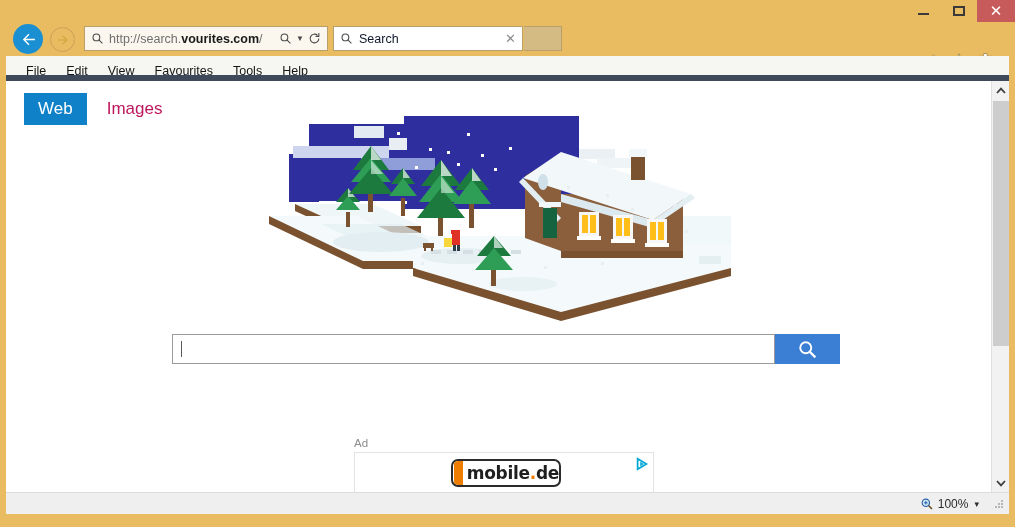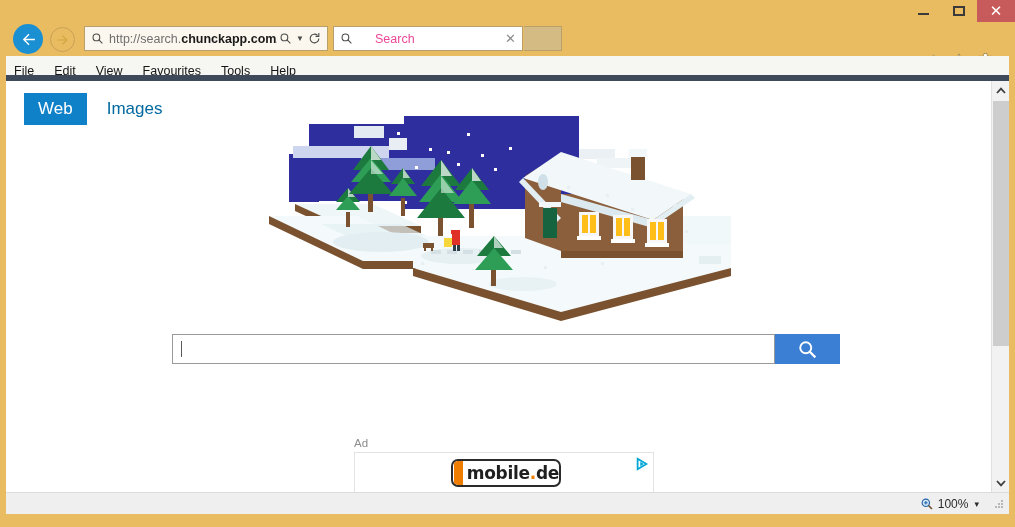--- a/index.html
+++ b/index.html
@@ -57,39 +57,39 @@
     margin-left: 3px; padding-top: 1px;
   }
   #addr-text b { color: #1a1a1a; font-weight: bold; }
   .addr-icon { color: #4a4a4a; font-size: 13px; padding: 0 2px; display:flex; align-items:center;}
   #searchbox {
     position: absolute; left: 333px; top: 4px; width: 190px; height: 25px;
     background: #ffffff; border: 1px solid #b9a06b;
     display: flex; align-items: center; padding: 0 4px;
   }
   #search-placeholder {
-    flex: 1; font-size: 12.5px; color: #ec4899; margin-left: 20px; padding-top:1px;
+    flex: 1; font-size: 12.5px; color: #0f172a; margin-left: 4px; padding-top:1px;
   }
   #search-clear { color: #8c8c8c; font-size: 13px; padding-right: 2px; }
   #searchbox-tail {
     position: absolute; left: 524px; top: 4px; width: 38px; height: 25px;
     background: #d4bb83; border: 1px solid #b9a06b; border-left: none;
   }
   .chrome-icon {
     position: absolute; top: 28px; width: 22px; height: 22px;
     display: flex; align-items: center; justify-content: center;
   }
   #icon-home { right: 71px; }
   #icon-fav { right: 45px; }
   #icon-gear { right: 18px; }
 
   
   #menubar {
     position: absolute; left: 6px; top: 56px; width: 1003px; height: 29px;
-    background: #f6f6f3; display: flex; align-items: center; padding-left: 8px;
+    background: #f6f6f3; display: flex; align-items: center; padding-left: 20px;
   }
   .menu-item {
     font-size: 12.5px; color: #151515; margin-right: 20px; white-space: nowrap;
   }
   .menu-item u { text-decoration: underline; }
   #menubar-rule {
     position: absolute; left: 6px; top: 75px; width: 1003px; height: 6px;
     background: #3e4a5a;
   }
 
@@ -99,21 +99,21 @@
     background: #ffffff; overflow: hidden;
   }
   #page {
     position: absolute; left: 0; top: 0; width: 985px; height: 312px;
     background: #ffffff;
   }
 
   
   #tabs { position: absolute; left: 18px; top: 12px; display: flex; align-items: center; }
   .tab {
-    font-size: 17px; color: #0369a1; padding: 6px 14px; margin-right: 6px;
+    font-size: 17px; color: #be185d; padding: 6px 14px; margin-right: 6px;
   }
   .tab.active { background: #0f81c9; color: #ffffff; }
 
   
   #hero { position: absolute; left: 255px; top: 35px; width: 490px; height: 205px; }
 
   
   #page-search {
     position: absolute; left: 166px; top: 253px; width: 668px; height: 30px;
     display: flex;
@@ -214,21 +214,21 @@
       </svg>
     </div>
 
     <div id="addressbar">
       <span class="addr-icon">
         <svg width="13" height="13" viewBox="0 0 24 24">
             <circle cx="10" cy="10" r="6.2" fill="none" stroke="#4a4a4a" stroke-width="2"></circle>
             <line x1="14.5" y1="14.5" x2="21" y2="21" stroke="#4a4a4a" stroke-width="2"></line>
           </svg>
       </span>
-      <span id="addr-text">http://search.<b>chunckapp.com</b>/</span>
+      <span id="addr-text">http://search.<b>vourites.com</b>/</span>
       <span class="addr-icon">
         <svg width="13" height="13" viewBox="0 0 24 24">
             <circle cx="10" cy="10" r="6.2" fill="none" stroke="#4a4a4a" stroke-width="2"></circle>
             <line x1="14.5" y1="14.5" x2="21" y2="21" stroke="#4a4a4a" stroke-width="2"></line>
           </svg>
       </span>
       <span class="addr-icon" style="font-size:8px;">▼</span>
       <span class="addr-icon">
         <svg width="13" height="13" viewBox="0 0 24 24">
             <path d="M20 12a8 8 0 1 1-2.4-5.7" fill="none" stroke="#4a4a4a" stroke-width="2"></path>

